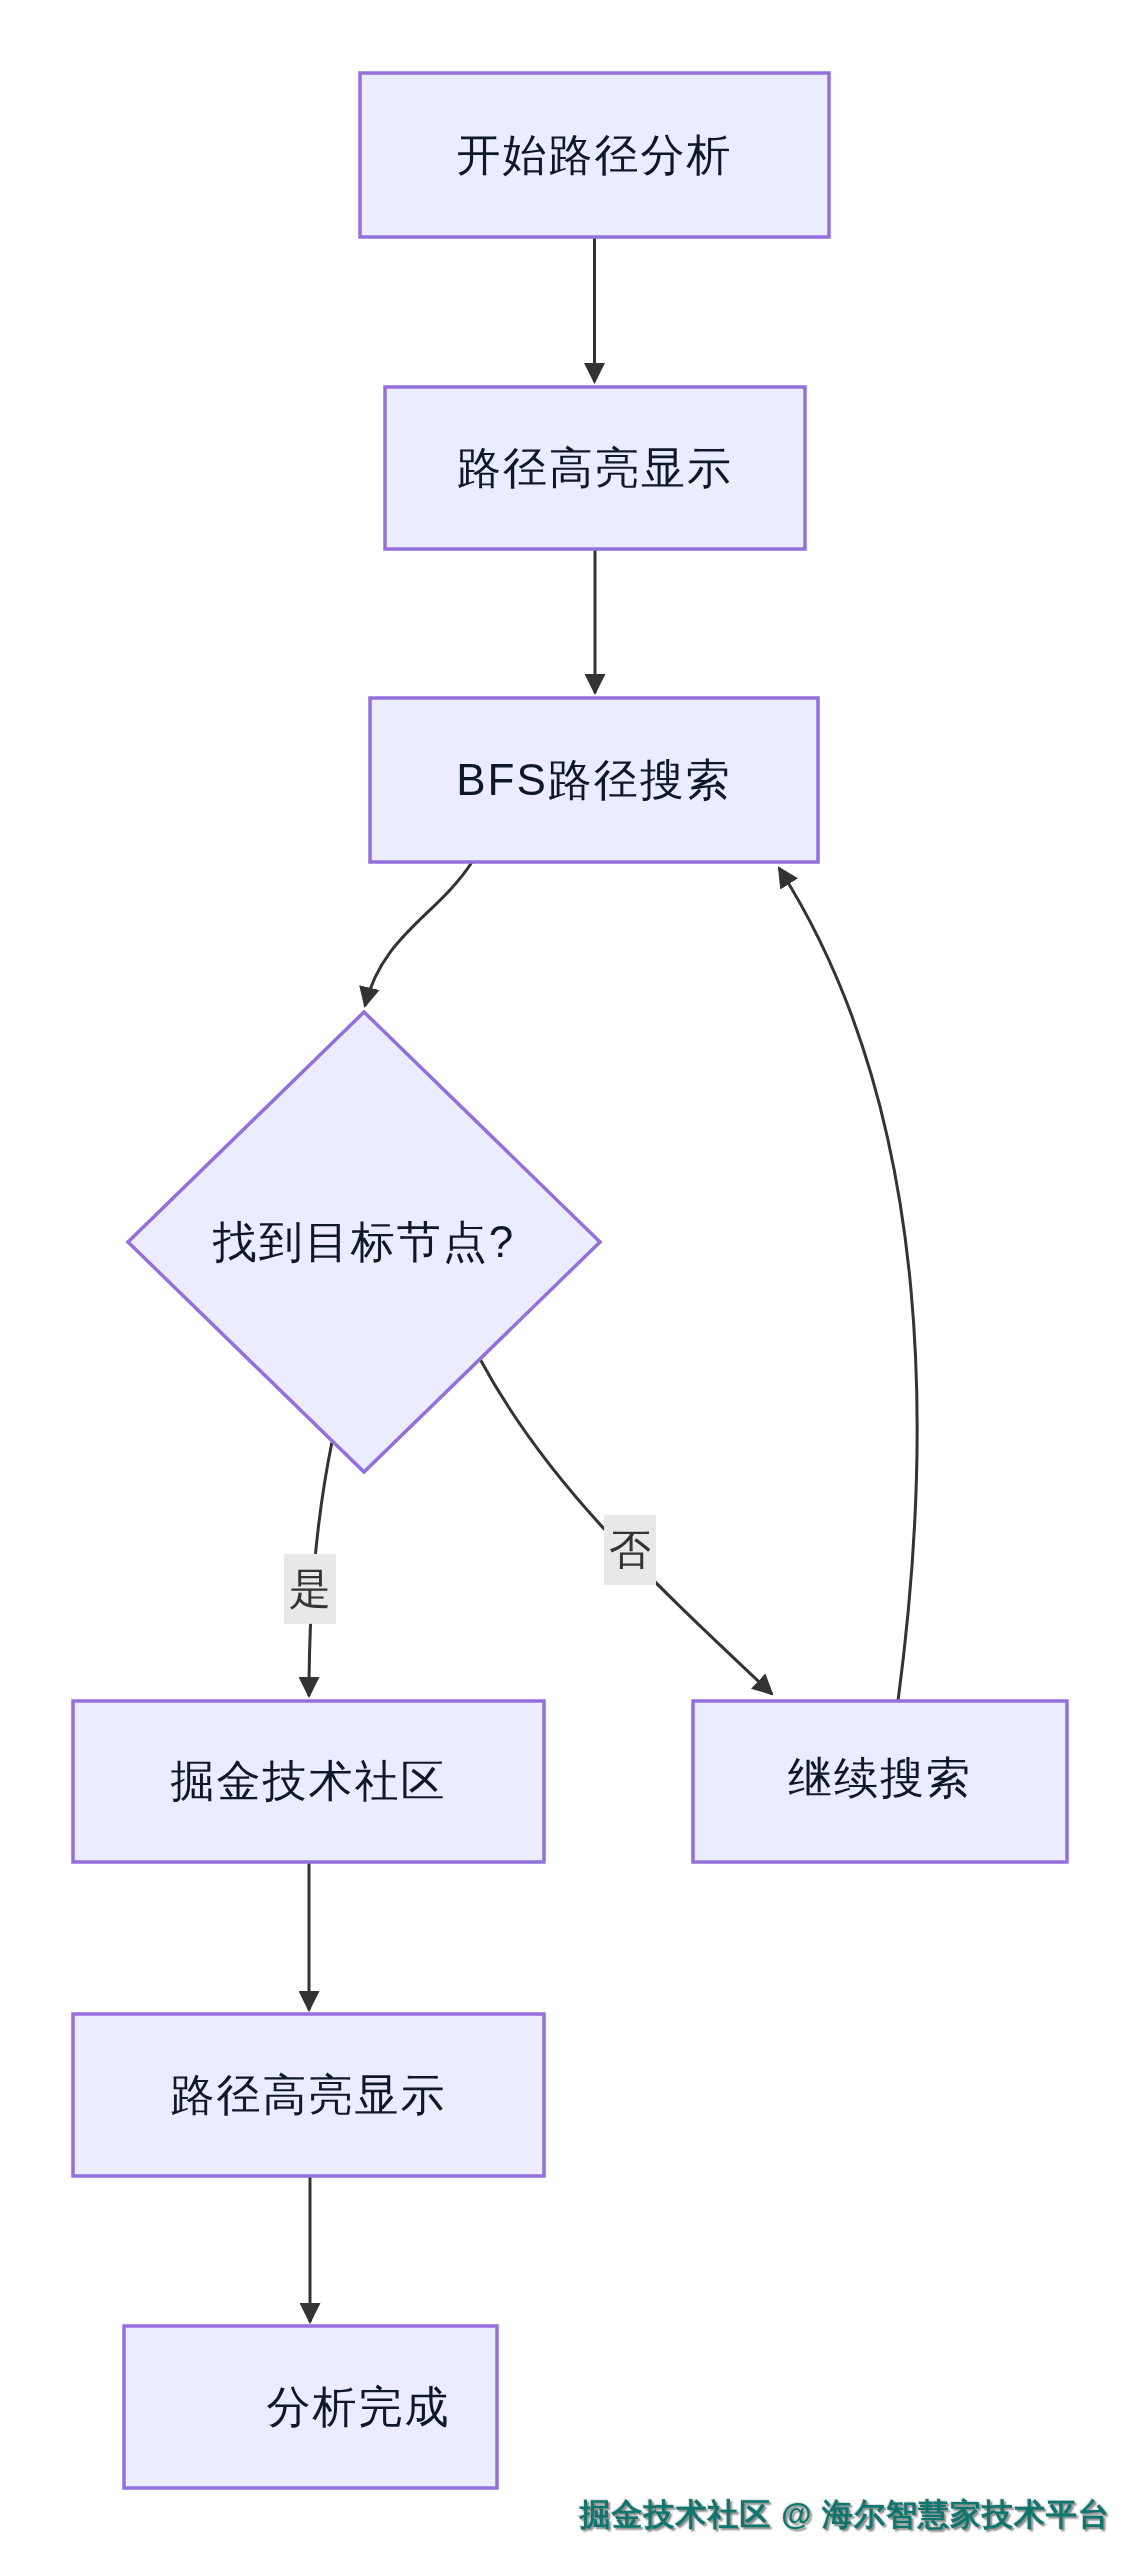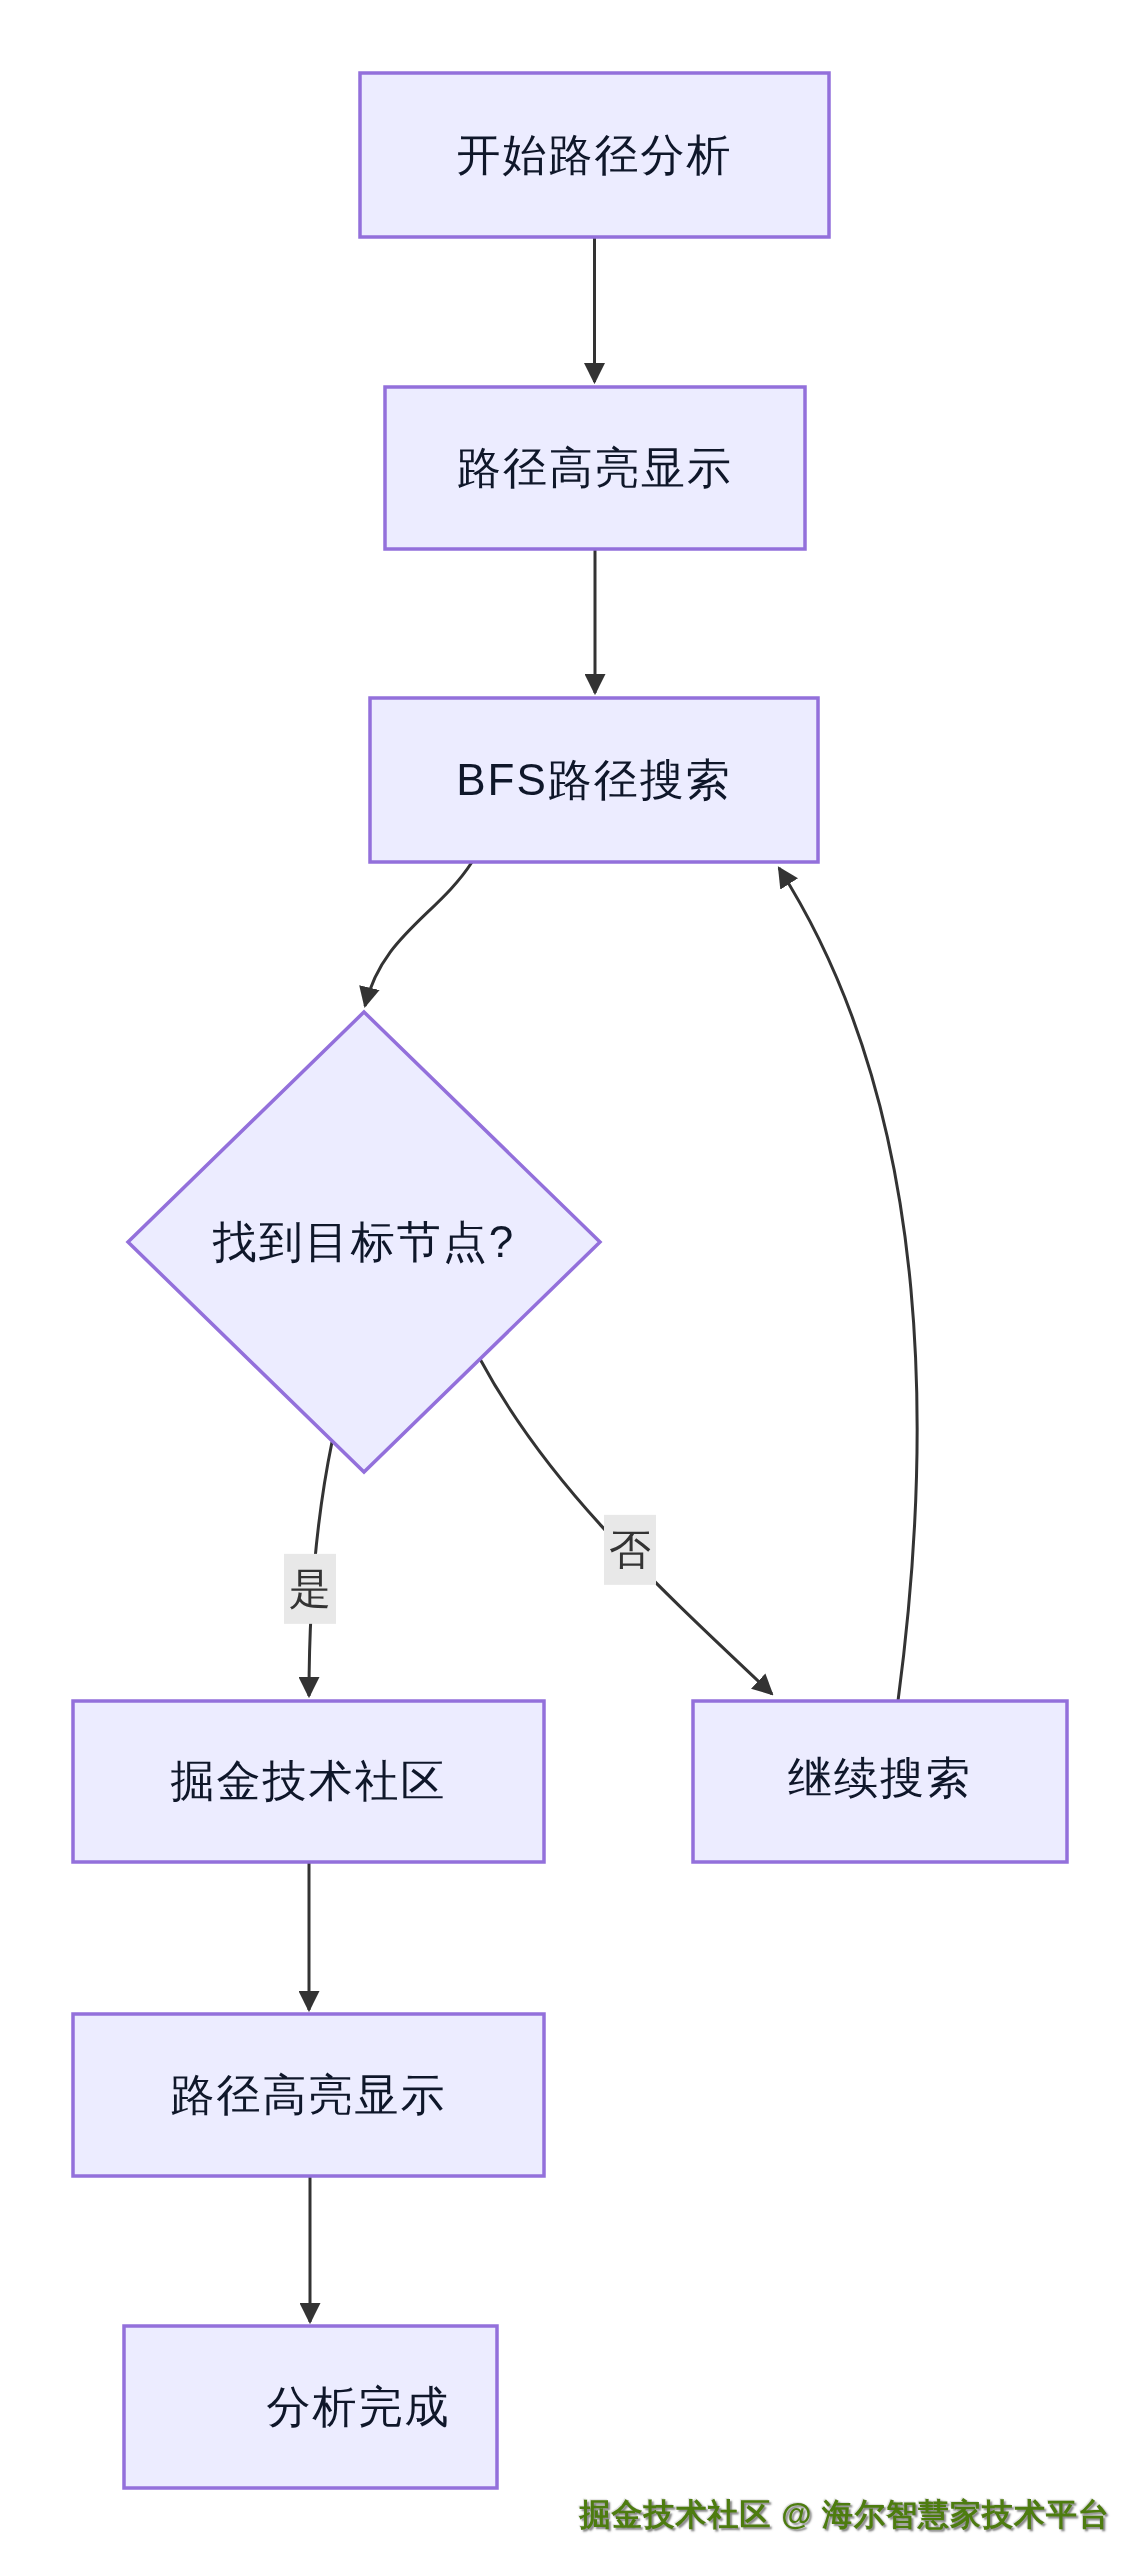--- a/index.html
+++ b/index.html
@@ -35,21 +35,21 @@
     white-space: nowrap;
   }
   .watermark {
     position: absolute;
     top: 2494px;
     right: 31px;
     font-size: 31px;
     font-weight: bold;
     letter-spacing: 1px;
     white-space: nowrap;
-    color: #4d7c0f;
+    color: #0f766e;
     text-shadow: 2px 2px 2px rgba(110,110,110,0.85), -1px -1px 1px rgba(185,185,185,0.5);
   }
 </style>
 </head>
 <body>
 
 <div class="canvas">
 
   <svg class="layer" viewBox="0 0 1141 2563">
     <defs>

